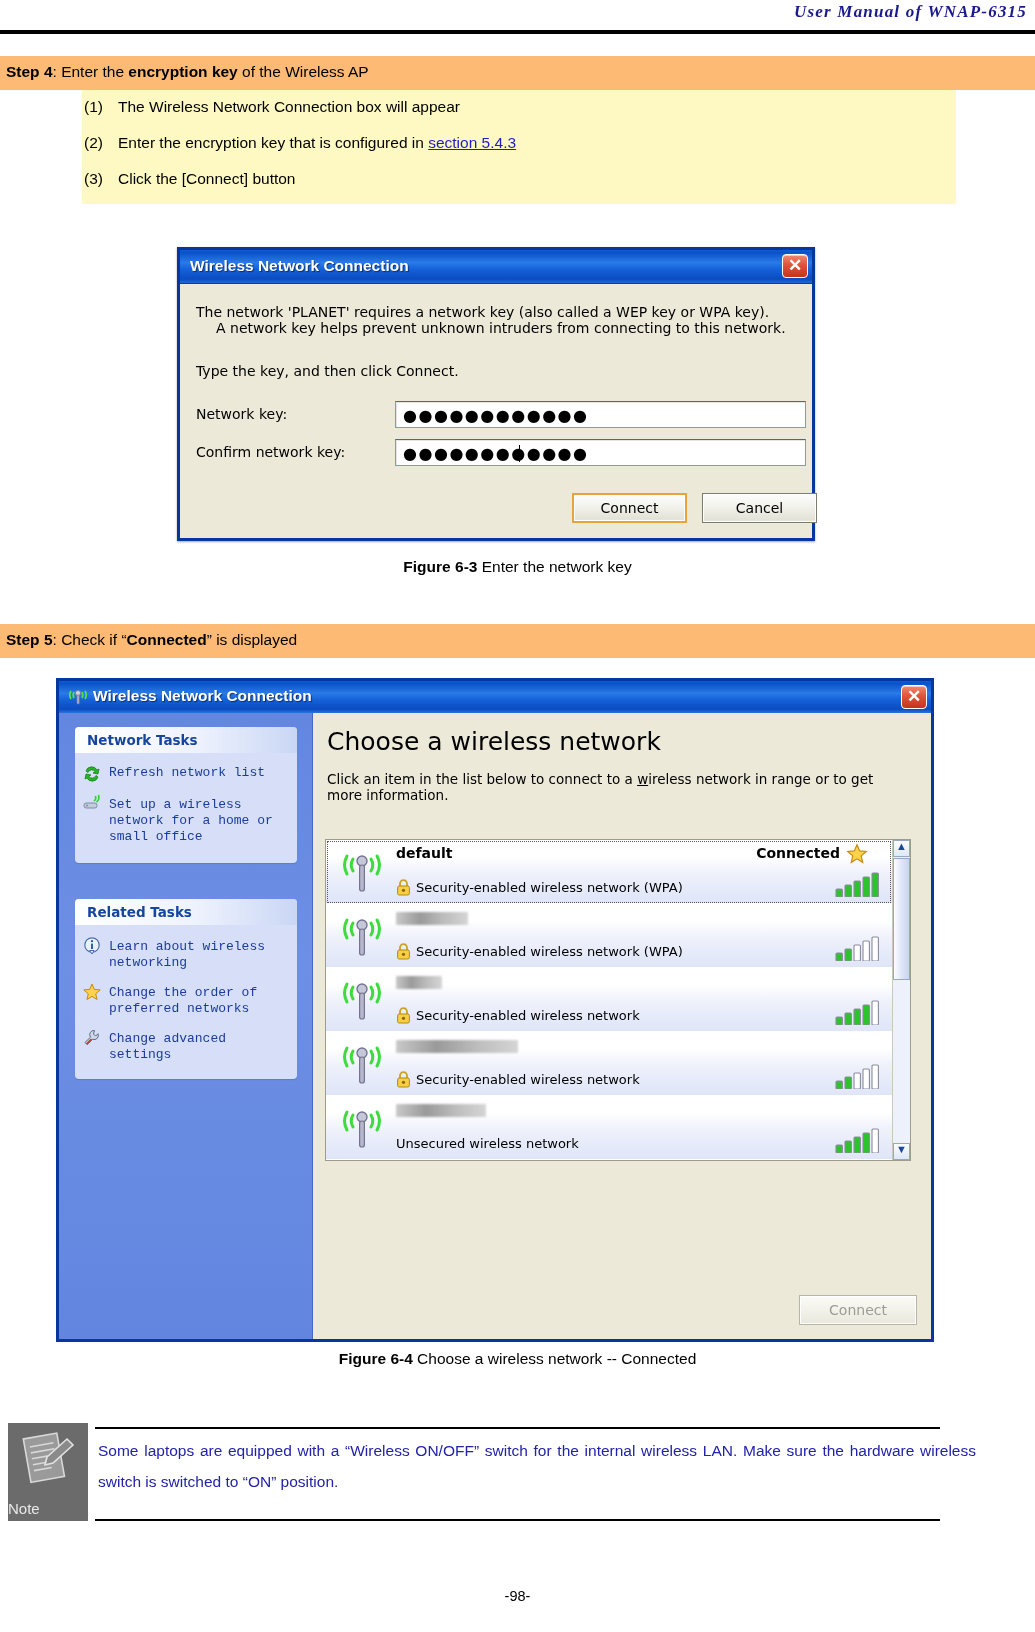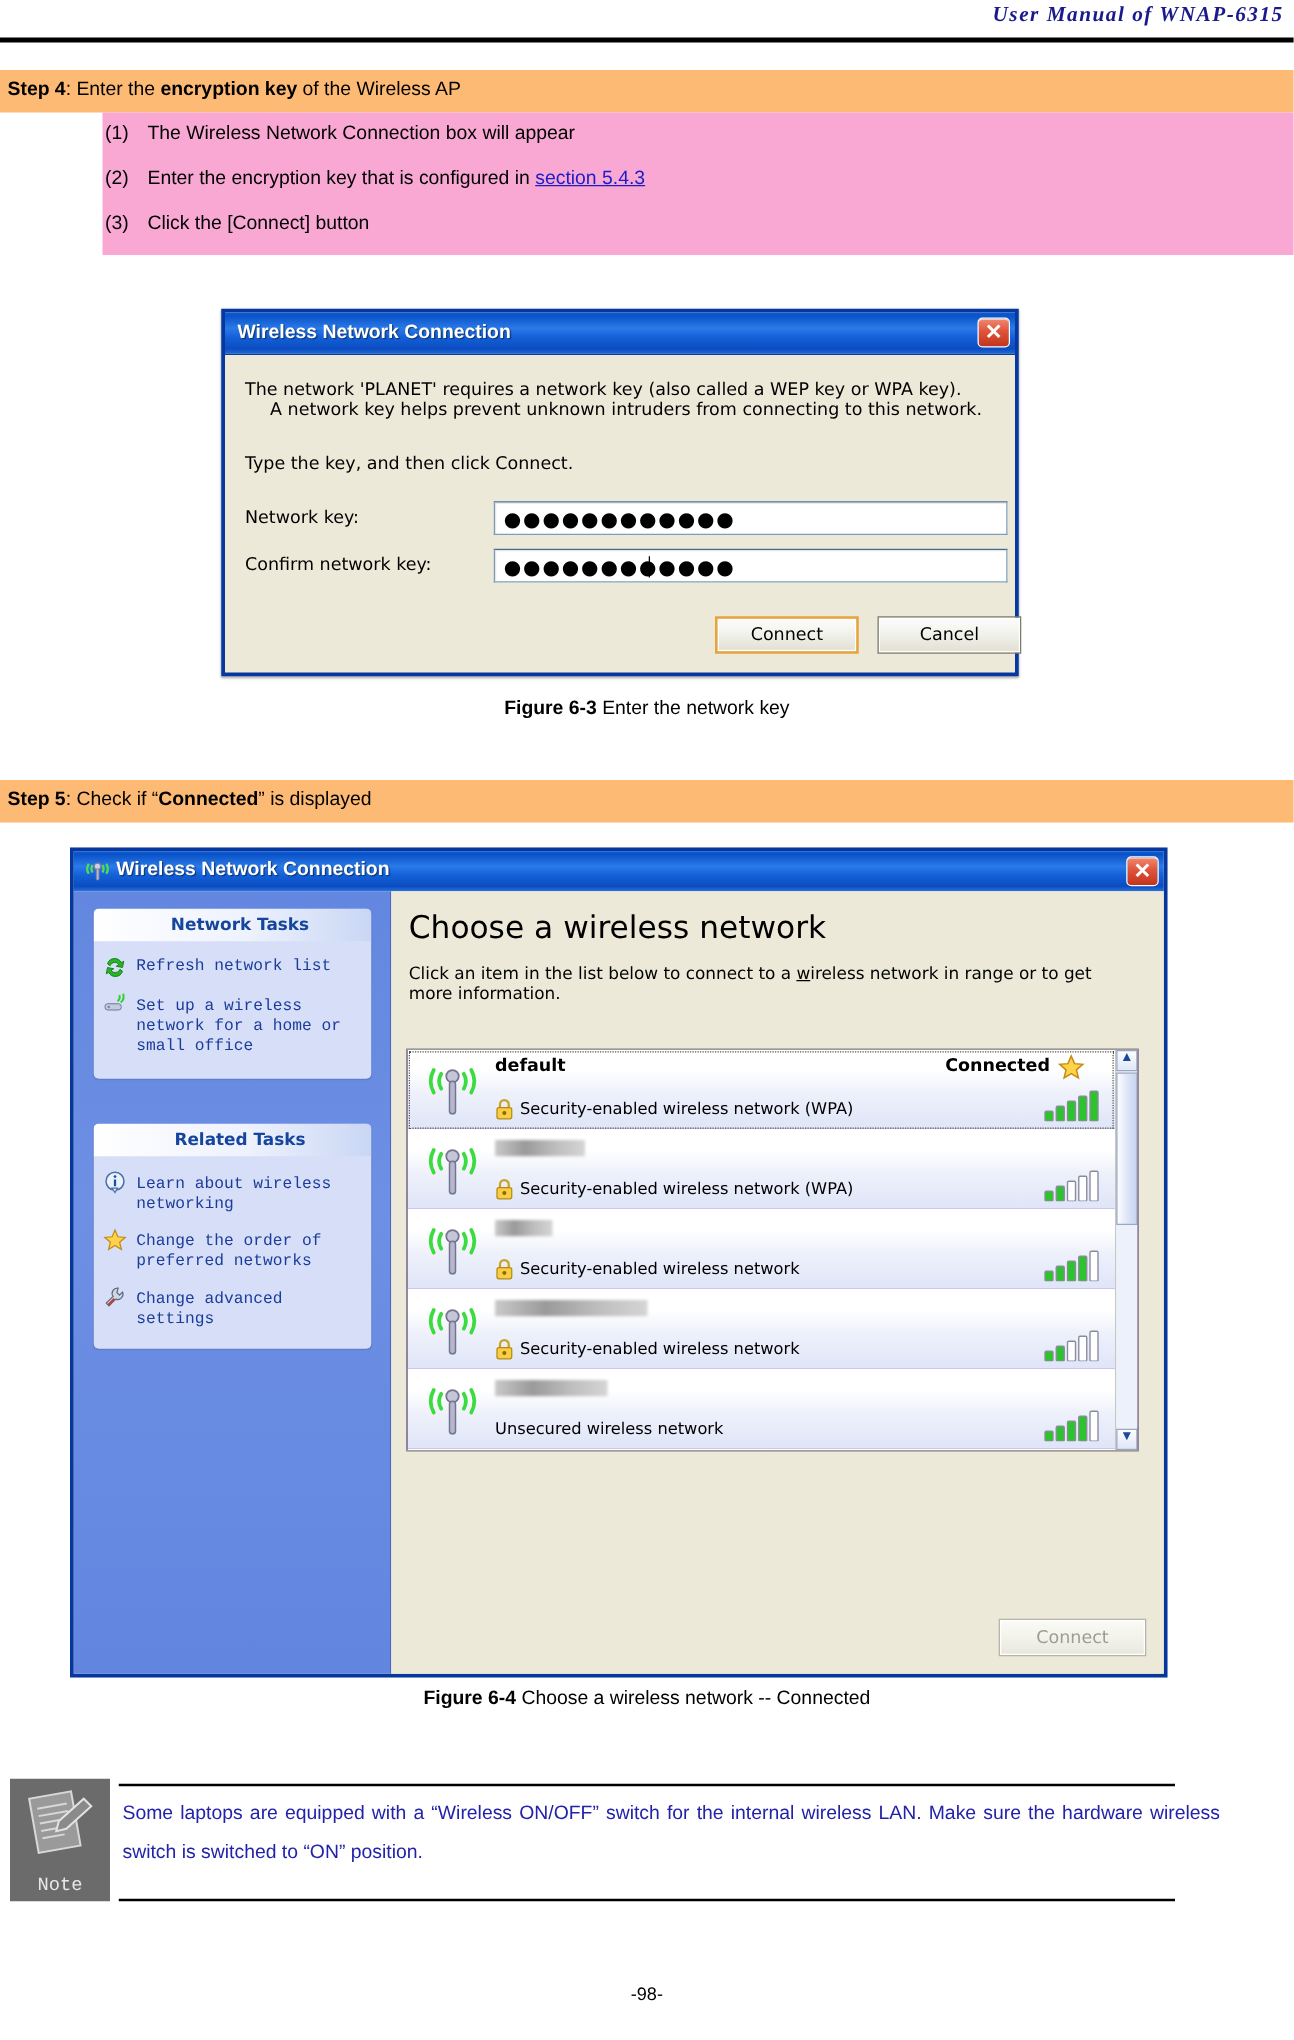--- a/index.html
+++ b/index.html
@@ -31,22 +31,22 @@
   
   .step-banner {
     position:absolute;
     background:#fdba74;
     color:#000;
     font-size:15.5px;
   }
   #step4-banner { left:0; top:56px; width:1035px; height:34px; }
   #step4-banner .txt { position:absolute; left:6px; top:7px; }
   #step4-sub {
-    position:absolute; left:82px; top:90px; width:953px; height:114px;
-    background:#f9a8d4;
+    position:absolute; left:82px; top:90px; width:874px; height:114px;
+    background:#fef9c3;
   }
   .sub-line { position:absolute; font-size:15.5px; color:#000; }
   .sub-line .num { display:inline-block; width:34px; }
   #step5-banner { left:0; top:624px; width:1035px; height:34px; }
   #step5-banner .txt { position:absolute; left:6px; top:7px; }
   .link {
     color:#1c1cc8; text-decoration:underline;
   }
 
   
@@ -158,21 +158,20 @@
     border-radius:4px;
     overflow:hidden;
     box-shadow:0 1px 1px rgba(0,0,0,.12);
   }
   .task-panel .hd {
     height:26px;
     background:linear-gradient(to right,#ffffff 0%,#eef2fd 55%,#c9d6f4 100%);
     color:#16459e; font-weight:bold; font-size:13.5px;
     padding:5px 0 0 12px;
     font-family:"DejaVu Sans", sans-serif;
-    text-align:center;
   }
   .task-item {
     position:relative; padding:6px 8px 6px 34px;
     font-size:13px; color:#1c3c9c; line-height:16px;
     font-family:Liberation Mono, monospace;
   }
   .task-item .ic {
     position:absolute; left:7px; top:5px; width:20px; height:20px;
   }
 
@@ -271,23 +270,23 @@
 
   
   #note-block {
     position:absolute; left:0; top:1413px; width:1035px; height:125px;
   }
   #note-icon {
     position:absolute; left:8px; top:10px; width:80px; height:98px;
     background:#6b6b6b;
   }
   #note-icon .lbl {
-    position:absolute; bottom:4px; width:100%; text-align:center;
+    position:absolute; bottom:4px; width:100%; text-align:left;
     color:#e8e8e8; font-size:15px;
-    font-family:Liberation Mono, monospace;
+    font-family:Liberation Sans, sans-serif;
   }
   #note-rule-top {
     position:absolute; left:95px; top:14px; width:845px; height:2px; background:#000;
   }
   #note-rule-bottom {
     position:absolute; left:95px; top:106px; width:845px; height:2px; background:#000;
   }
   #note-text {
     position:absolute; left:98px; top:22px; width:878px;
     color:#2222aa; font-size:15.5px; line-height:31px;

